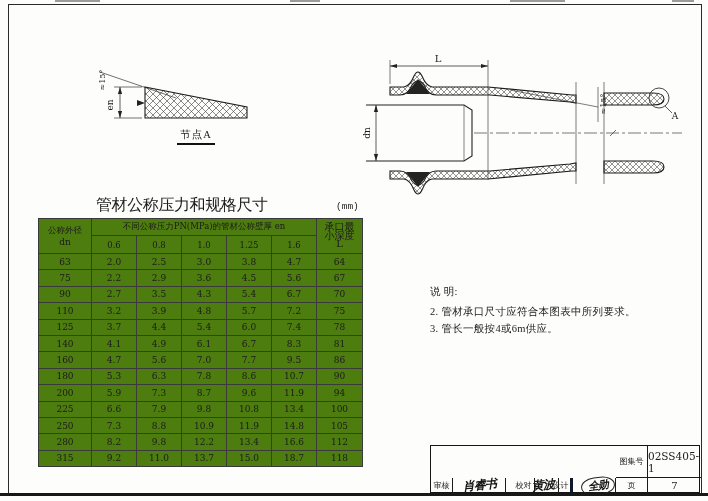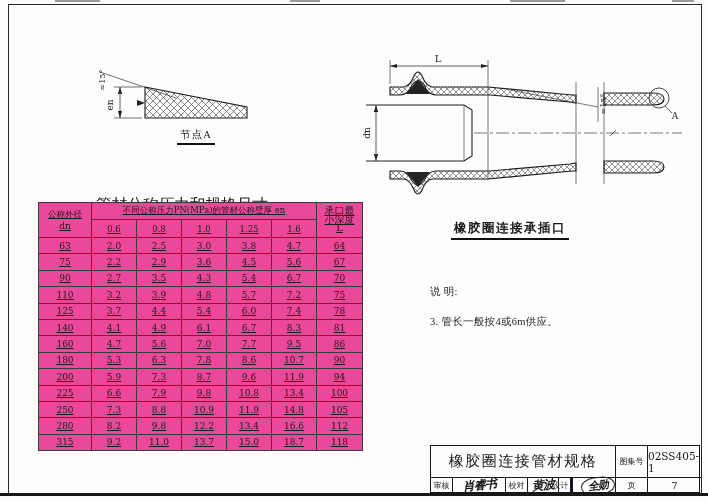--- a/index.html
+++ b/index.html
@@ -13,44 +13,44 @@
   #bottom-scan{left:0;top:493px;width:708px;height:3px;background:#181818;}
   .scan-dash{height:2px;background:#9b9b9b;top:0;}
   
   .caption{ text-align:center;}
   .caption .ul{display:inline-block;border-bottom:2.5px solid #111;padding:0 3px 1px;}
   #node-caption{left:168px;top:128px;width:56px;font-size:10.5px;letter-spacing:1px;}
   #socket-caption{left:440px;top:220px;width:140px;font-size:12.5px;letter-spacing:1.5px;font-weight:bold;}
   
   #table-title{left:96px;top:195px;font-size:16px;letter-spacing:-0.4px;}
   #table-unit{left:307px;top:201px;font-size:9.5px;font-family:"Liberation Mono", monospace;margin-left:29px;}
-  #spec-table{left:38px;top:202px;border-collapse:collapse;table-layout:fixed;background:#ec4899;text-decoration:underline;}
+  #spec-table{left:38px;top:218px;border-collapse:collapse;table-layout:fixed;background:#4d7c0f;}
   #spec-table td{border:1px solid #3a3a3a;text-align:center;vertical-align:middle;padding:0;
     font-size:9px;font-family:"DejaVu Serif", serif;}
   #spec-table{border:1.6px solid #222;}
   #spec-table thead td{font-size:8.5px;}
   #spec-table .hrow1 td{height:16px;}
   #spec-table .hrow2 td{height:17px;}
   #spec-table tbody td{height:15.4px;}
   .hsmall{font-size:10px;line-height:8.5px;display:block;}
   .dncell span{display:block;line-height:12px;}
   
   #notes{left:430px;top:283px;font-size:10.5px;line-height:17.5px;letter-spacing:0.3px;}
-  #notes .nh{margin-bottom:12px;}
+  #notes .nh{margin-bottom:2px;}
   
   #title-block{left:430px;top:445px;width:270px;height:48px;border:1.6px solid #151515;box-sizing:border-box;}
   #tb-grid{position:absolute;left:0;top:0;width:100%;height:100%;}
   .tb-cell{position:absolute;box-sizing:border-box;display:flex;align-items:center;justify-content:center;}
   #tb-title{left:0;top:0;width:185px;height:32px;font-size:15px;letter-spacing:1.5px;border-right:1.3px solid #1a1a1a;border-bottom:1px solid #1a1a1a;}
   #tb-atlas-label{left:185px;top:0;width:32px;height:32px;font-size:8px;border-right:1.3px solid #1a1a1a;border-bottom:1px solid #1a1a1a;letter-spacing:0;}
   #tb-atlas-no{left:217px;top:0;width:53px;height:32px;font-size:10.5px;border-bottom:1px solid #1a1a1a;font-family:"DejaVu Serif", serif;}
   .tb-b{top:32px;height:15px;font-size:8px;}
   #tb-review-label{left:0;width:22px;border-right:1px solid #1a1a1a;}
   #tb-review-sig{left:22px;width:53px;border-right:1px solid #1a1a1a;}
-  #tb-check-label{left:75px;width:22px;border-right:1px solid #1a1a1a;}
+  #tb-check-label{left:82px;width:22px;border-right:1px solid #1a1a1a;}
   #tb-check-sig{left:97px;width:31px;border-right:1px solid #1a1a1a;}
   #tb-design-label{left:120px;width:22px;border-right:3px solid #0f172a;}
   #tb-design-sig{left:150px;width:35px;border-right:1.3px solid #1a1a1a;}
   #tb-page-label{left:185px;width:32px;border-right:1.3px solid #1a1a1a;}
   #tb-page-no{left:217px;width:53px;font-size:10px;font-family:"DejaVu Serif", serif;}
   .sig{font-family:"DejaVu Serif", serif;font-style:italic;font-weight:700;font-size:12px;
     letter-spacing:-1px;transform:rotate(-5deg);white-space:nowrap;color:#151515;}
   .sig-circled{display:inline-block;border:1.5px solid #222;border-radius:50% / 62%;
     padding:0 6px 1px;transform:rotate(-7deg);font-size:11px;}
   svg text{font-family:"DejaVu Serif", serif;fill:#1b1b1b;}
@@ -127,23 +127,20 @@
     <polygon points="16,129 13.9,122 18.1,122" fill="#222"></polygon>
     <text x="10" y="101" font-size="9" text-anchor="middle" transform="rotate(-90 10 101)">dn</text>
 
     <path d="M150,58 L238,75 M238,55 V90" stroke="#444" stroke-width="0.7" fill="none"></path>
     <text x="246" y="72" font-size="8" text-anchor="middle" transform="rotate(-90 246 72)">≈15°</text>
 
     <circle cx="299" cy="66" r="10" fill="none" stroke="#333" stroke-width="0.9"></circle>
     <path d="M305,74 L312,81" stroke="#333" stroke-width="0.8"></path>
     <text x="315" y="87" font-size="9" text-anchor="middle">A</text>
   </svg>
-  <div class="abs caption" id="socket-caption">
-    <span class="ul">橡胶圈连接承插口</span>
-  </div>
 
   <div class="abs" id="table-title">管材公称压力和规格尺寸</div>
   <div class="abs" id="table-unit">(mm)</div>
 
   <table class="abs" id="spec-table">
     <colgroup>
       <col style="width:53px">
         <col style="width:45px">
         <col style="width:45px">
       <col style="width:45px">
@@ -288,26 +285,26 @@
           <td>13.7</td>
           <td>15.0</td>
           <td>18.7</td>
           <td>118</td>
         </tr>
       </tbody>
   </table>
 
   <div class="abs" id="notes">
     <div class="nh">说 明:</div>
+    <div>2. 管材承口尺寸应符合本图表中所列要求。</div>
     <div>3. 管长一般按4或6m供应。</div>
   </div>
 
   <div class="abs" id="title-block">
     <div id="tb-grid">
-      <div class="tb-cell" id="tb-title">橡胶圈连接管材规格</div>
       <div class="tb-cell" id="tb-atlas-label">图集号</div>
       <div class="tb-cell" id="tb-atlas-no">02SS405-1</div>
 
       <div class="tb-cell tb-b" id="tb-review-label">审核</div>
       <div class="tb-cell tb-b" id="tb-review-sig">
         <span class="sig">肖睿书</span>
       </div>
       <div class="tb-cell tb-b" id="tb-check-label">校对</div>
       <div class="tb-cell tb-b" id="tb-check-sig">
         <span class="sig">黄波</span>

